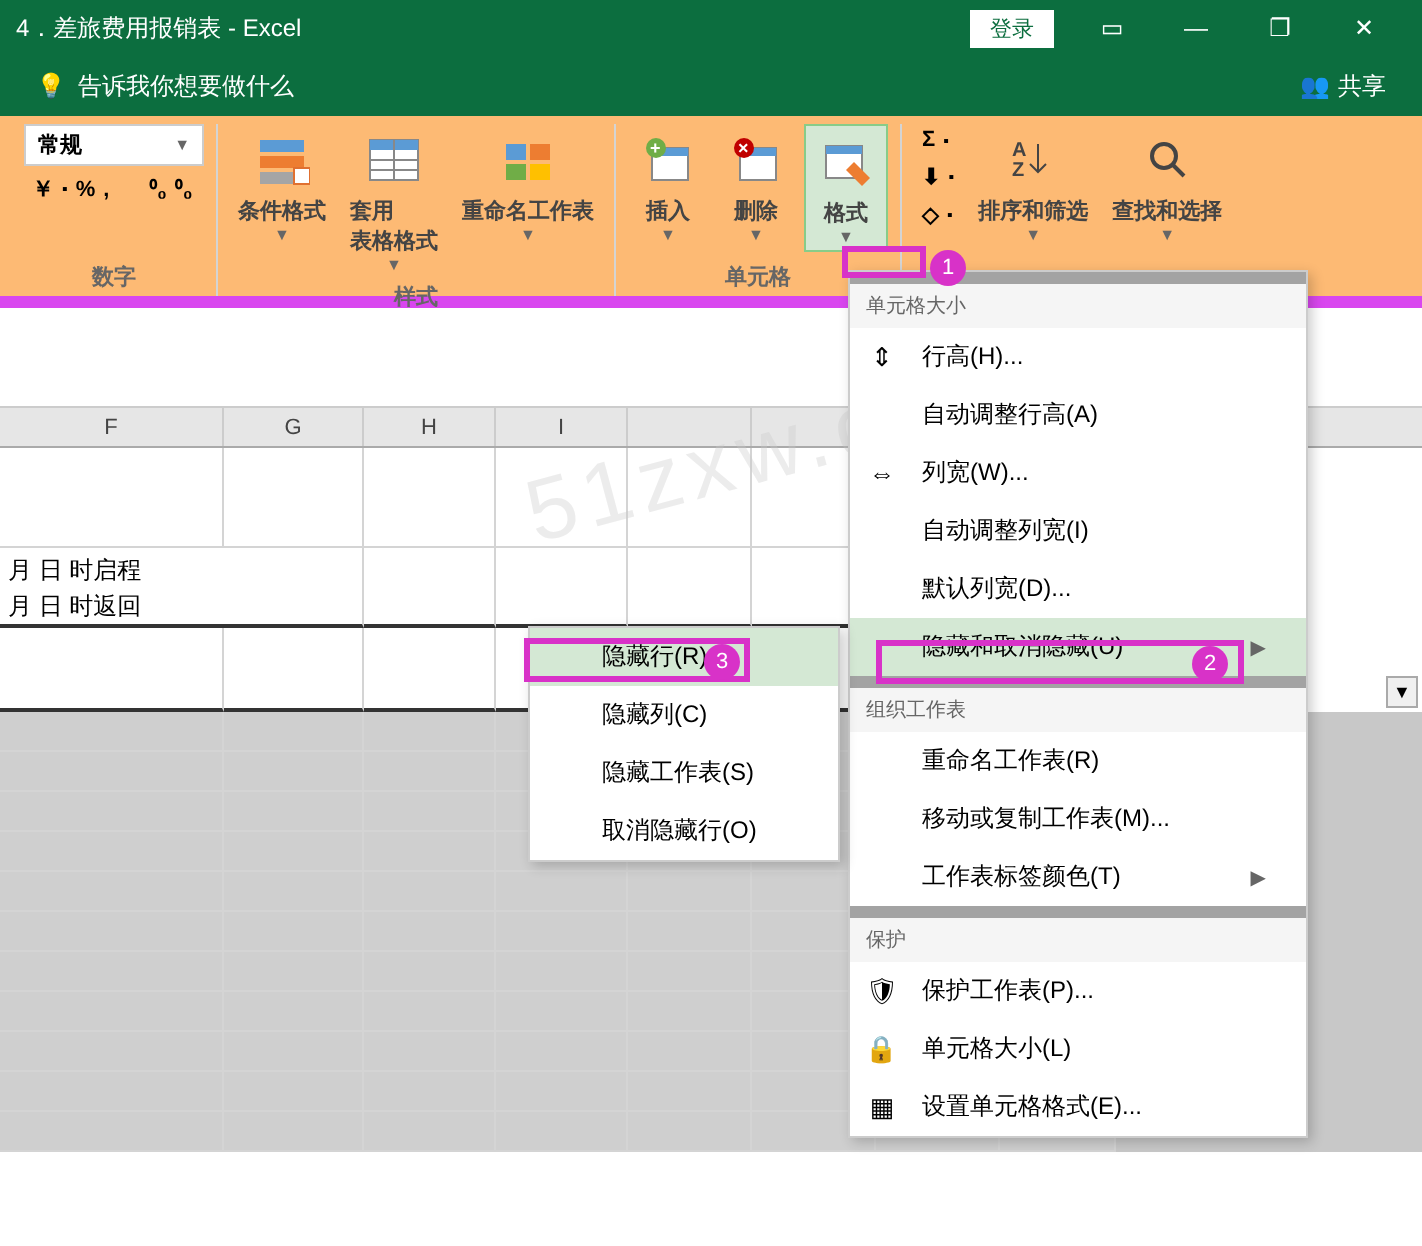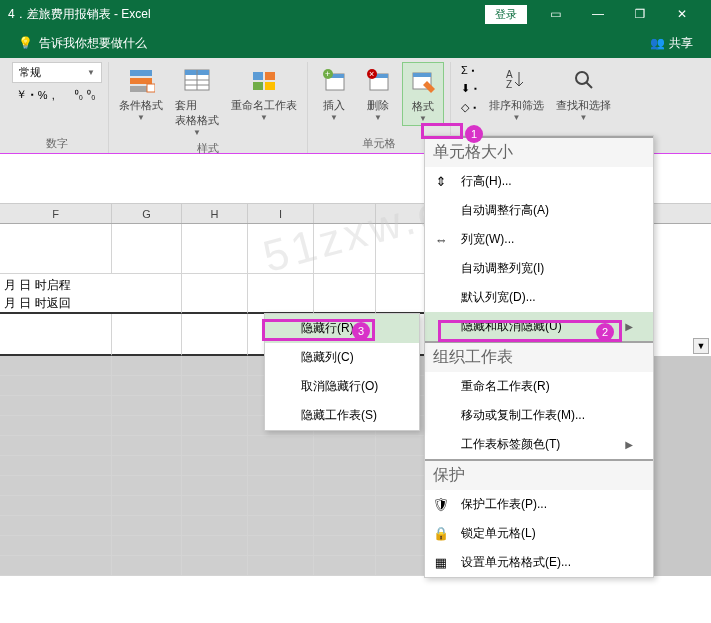--- a/index.html
+++ b/index.html
@@ -11,21 +11,21 @@
     .titlebar-btns { display: flex; gap: 0; }
     .titlebar-btn { width: 42px; height: 28px; display: flex; align-items: center; justify-content: center; color: #fff; font-size: 12px; }
     .login-btn { background: #fff; color: #0c6e3f; padding: 2px 10px; font-size: 11px; margin-right: 8px; }
     
     
     .tellme-bar { background: #0c6e3f; height: 30px; display: flex; align-items: center; color: #fff; font-size: 12px; padding: 0 18px; }
     .tellme-bar .bulb { margin-right: 6px; }
     .share-btn { margin-left: auto; display: flex; align-items: center; gap: 4px; }
     
     
-    .ribbon { background: #e5e5e5; border-bottom: 1px solid #d946ef; height: 96px; display: flex; padding: 4px 6px 0; }
+    .ribbon { background: #fdba74; border-bottom: 6px solid #d946ef; height: 96px; display: flex; padding: 4px 6px 0; font-weight: bold; }
     .ribbon-group { display: flex; flex-direction: column; align-items: center; border-right: 1px solid #d4d4d4; padding: 0 6px; }
     .ribbon-group-content { display: flex; gap: 4px; flex: 1; align-items: flex-start; }
     .ribbon-group-label { font-size: 11px; color: #666; padding: 2px 0; }
     .ribbon-btn-large { display: flex; flex-direction: column; align-items: center; font-size: 11px; color: #444; padding: 2px 4px; }
     .ribbon-btn-large .icn { width: 32px; height: 32px; margin-bottom: 2px; display: flex; align-items: center; justify-content: center; }
     .ribbon-stack { display: flex; flex-direction: column; gap: 2px; }
     .ribbon-small { display: flex; align-items: center; gap: 4px; font-size: 11px; padding: 2px 4px; }
     .number-format { border: 1px solid #ccc; background: #fff; padding: 2px 6px; font-size: 11px; width: 90px; display: flex; justify-content: space-between; align-items: center; }
     .dropdown-arrow { font-size: 8px; color: #666; }
     
@@ -37,21 +37,21 @@
     .row { display: flex; height: 20px; }
     .row.tall { height: 50px; }
     .row.sel { background: #c8c8c8; }
     .cell { border-right: 1px solid #d4d4d4; border-bottom: 1px solid #d4d4d4; font-size: 12px; padding: 0 4px; line-height: 20px; }
     .cell.b-thick { border-bottom: 2px solid #333; }
     
     
     .menu { position: absolute; background: #fff; border: 1px solid #ccc; box-shadow: 2px 2px 6px rgba(0,0,0,.2); font-size: 12px; z-index: 10; }
     .menu-main { top: 135px; left: 424px; width: 230px; }
     .menu-item { padding: 6px 20px 6px 36px; display: flex; align-items: center; gap: 8px; position: relative; }
-    .menu-section { padding: 4px 8px; font-size: 16px; color: #666; background: #f5f5f5; border-top: 2px solid #a3a3a3; }
+    .menu-section { padding: 4px 8px; font-size: 10px; color: #666; background: #f5f5f5; border-top: 6px solid #a3a3a3; }
     .menu-item .micn { position: absolute; left: 8px; width: 16px; height: 16px; display: flex; align-items: center; justify-content: center; font-size: 13px; }
     .menu-item .arrow-r { margin-left: auto; font-size: 10px; color: #666; }
     .menu-item.disabled { color: #aaa; }
     
     .menu-sub { top: 313px; left: 264px; width: 156px; }
     
     
     .hl { position: absolute; border: 3px solid #d832c8; z-index: 20; pointer-events: none; }
     .hl1 { top: 123px; left: 421px; width: 42px; height: 16px; }
     .hl2 { top: 320px; left: 438px; width: 184px; height: 22px; }
@@ -433,40 +433,40 @@
       <span>工作表标签颜色(T)</span>
       <span class="arrow-r">▶</span>
     </div>
   <div class="menu-section">保护</div>
   <div class="menu-item">
       <span class="micn">🛡</span>
       <span>保护工作表(P)...</span>
     </div>
   <div class="menu-item">
       <span class="micn">🔒</span>
-      <span>锁定单元格(L)</span>
+      <span>单元格大小(L)</span>
     </div>
   <div class="menu-item">
       <span class="micn">▦</span>
       <span>设置单元格格式(E)...</span>
     </div>
 </div>
 
 <div class="menu menu-sub">
   <div class="menu-item" style="background:#d4e8d4">
       <span>隐藏行(R)</span>
     </div>
   <div class="menu-item">
       <span>隐藏列(C)</span>
     </div>
   <div class="menu-item">
+      <span>隐藏工作表(S)</span>
+    </div>
+  <div class="menu-item">
       <span>取消隐藏行(O)</span>
-    </div>
-  <div class="menu-item">
-      <span>隐藏工作表(S)</span>
     </div>
 </div>
 
 <div class="hl hl1"></div>
 <div class="hl-num n1">1</div>
 <div class="hl hl2"></div>
 <div class="hl-num n2">2</div>
 <div class="hl hl3"></div>
 <div class="hl-num n3">3</div>
 

